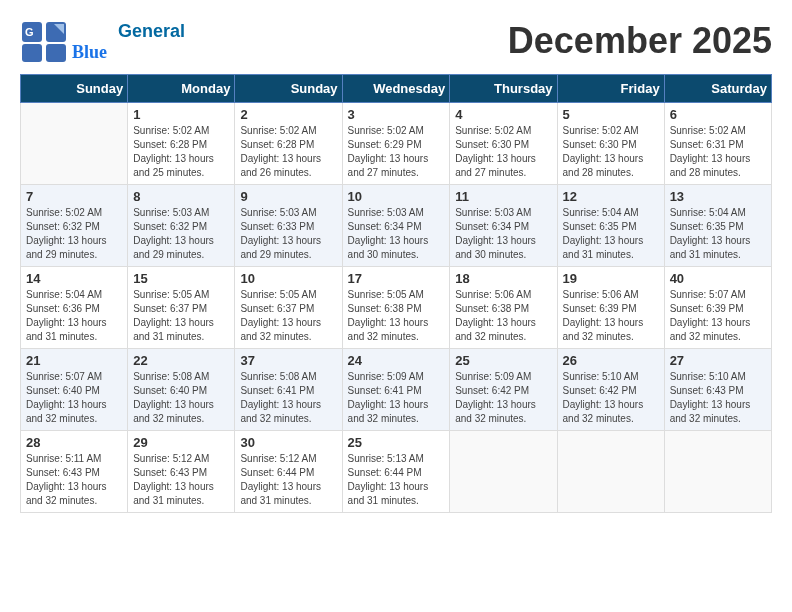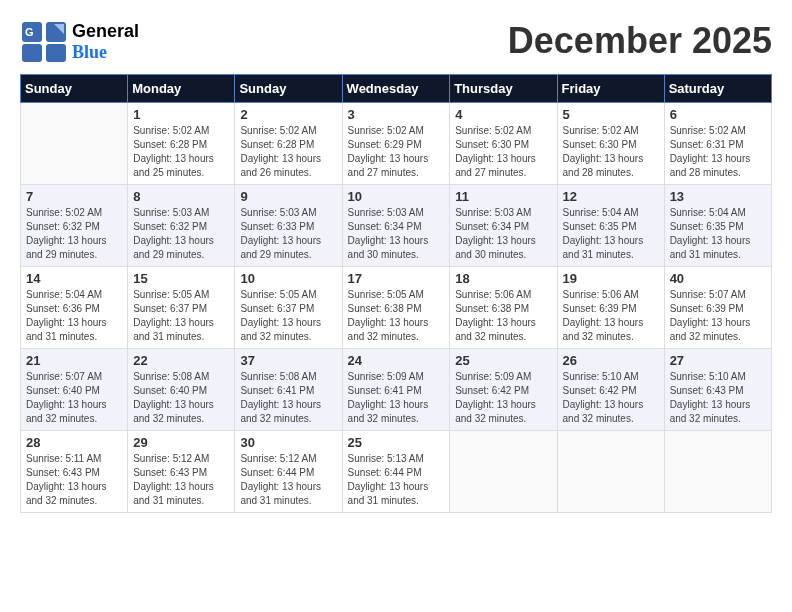--- a/index.html
+++ b/index.html
@@ -32,23 +32,23 @@
     .subtitle {
       font-size: 16px;
       color: #555;
     }
     .calendar {
       width: 100%;
       border-collapse: collapse;
       border: 1px solid #ccc;
     }
     .calendar th {
-      background-color: #0f172a;
+      background-color: #0c4a6e;
       color: #fff;
-      text-align: left;
+      text-align: right;
       padding: 6px 4px;
       font-size: 13px;
       border: 1px solid #5580c0;
     }
     .calendar td {
       vertical-align: top;
       border: 1px solid #ddd;
       padding: 4px 5px;
       width: 108px;
       min-height: 80px;
@@ -83,21 +83,21 @@
       <svg width="48" height="44" viewBox="0 0 48 44">
         <rect x="2" y="2" width="20" height="20" rx="3" fill="#3d6bb3"></rect>
         <rect x="26" y="2" width="20" height="20" rx="3" fill="#3d6bb3"></rect>
         <rect x="2" y="24" width="20" height="18" rx="3" fill="#3d6bb3"></rect>
         <rect x="26" y="24" width="20" height="18" rx="3" fill="#3d6bb3"></rect>
         <text x="5" y="16" font-size="11" fill="white" font-weight="bold" font-family="Arial">G</text>
         <polygon points="34,4 44,14 44,4" fill="#a0c0e8"></polygon>
       </svg>
     </div>
     <div>
-      <span style="font-size:18px;font-weight:bold;color:#000000;">General</span><br>
+      <span style="font-size:18px;font-weight:bold;color:#0369a1;margin-left:46px;">General</span><br>
       <span style="font-size:18px;font-weight:bold;color:#1a73e8;font-family:Liberation Serif, serif;">Blue</span>
     </div>
   </div>
   <div class="title-area">
     <div class="month-title">December 2025</div>
   </div>
 </div>
 
 <table class="calendar">
   <thead>

